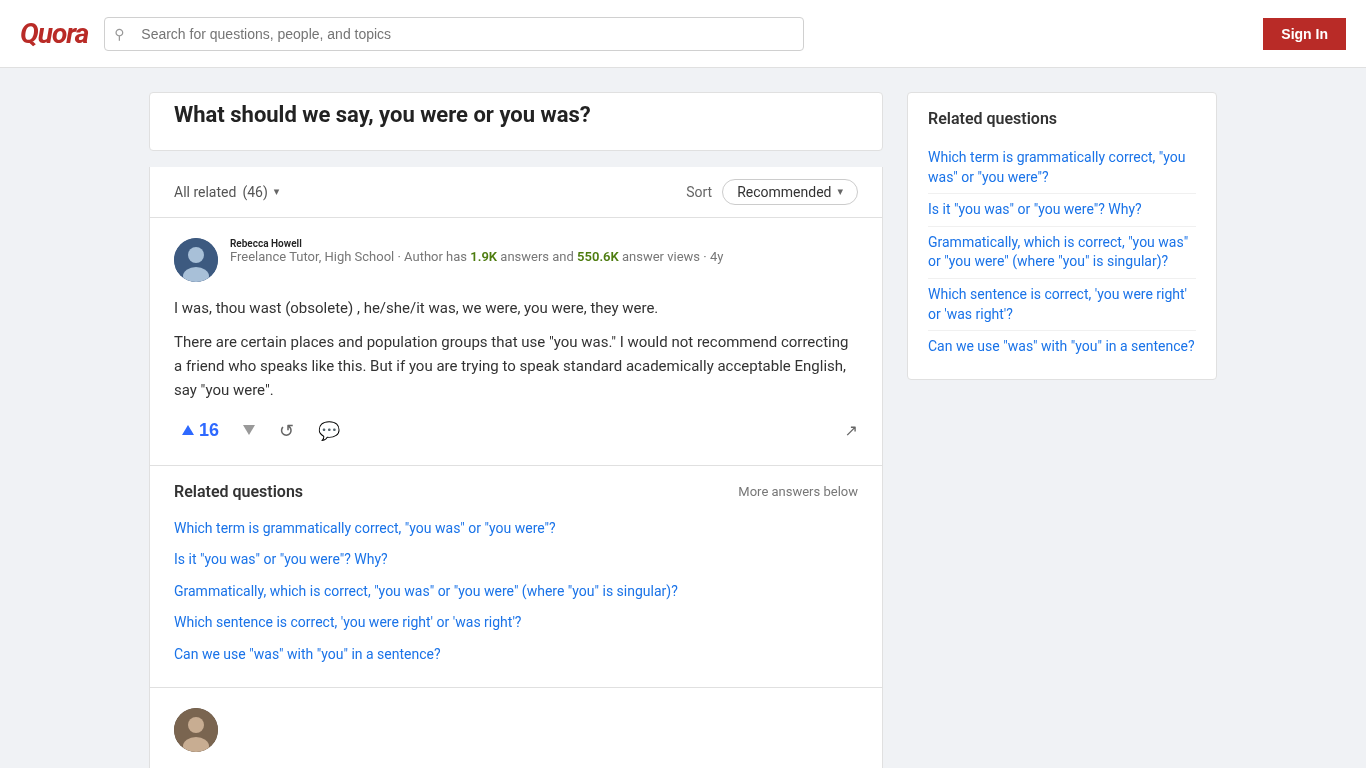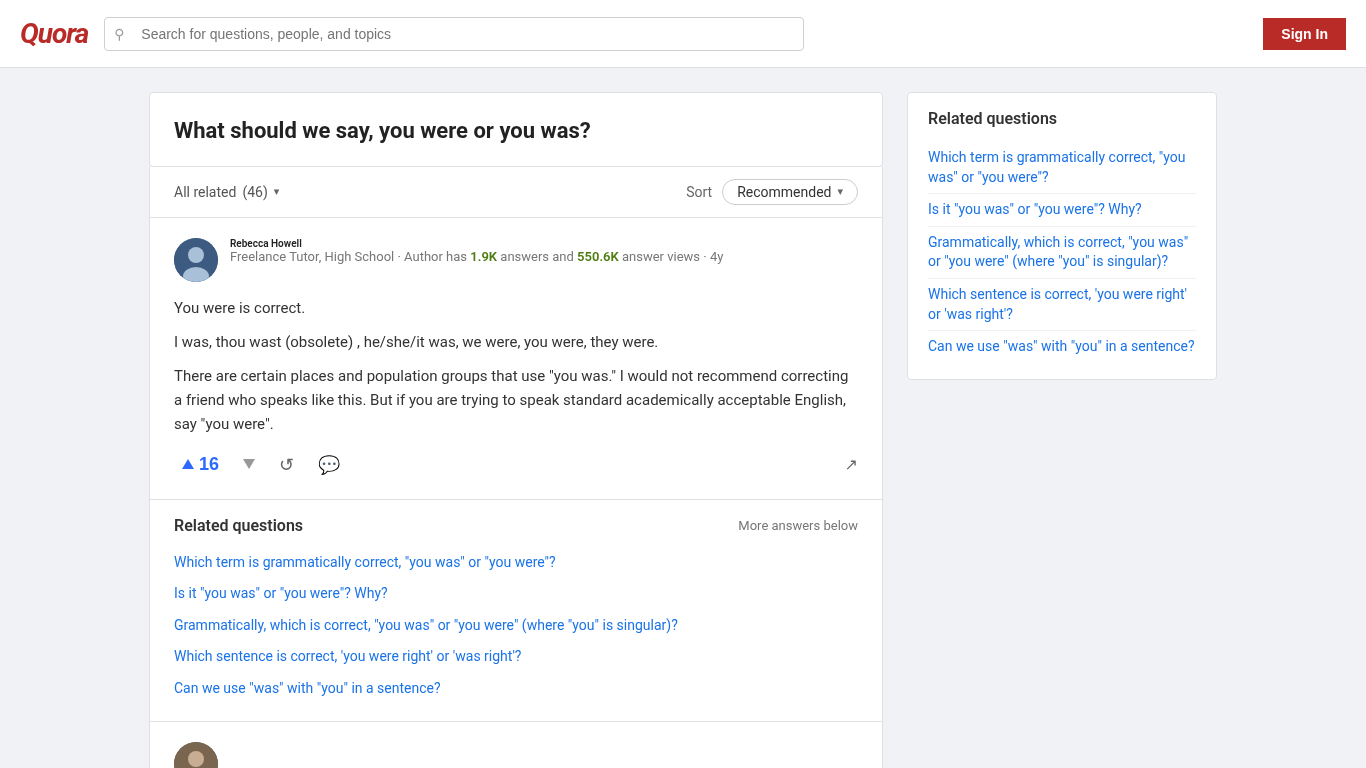--- a/index.html
+++ b/index.html
@@ -77,22 +77,22 @@
     .main-content {
       flex: 1;
       min-width: 0;
     }
 
     
     .question-box {
       background: #fff;
       border: 1px solid #e0e0e0;
       border-radius: 4px;
-      padding: 24px 24px 20px;
-      margin-bottom: 0;
+      padding: 8px 24px 20px;
+      margin-bottom: 16px;
     }
     .question-title {
       font-size: 22px;
       font-weight: 700;
       color: #222;
       line-height: 1.3;
       margin-bottom: 0;
     }
 
     
@@ -362,21 +362,20 @@
           </svg>
         </div>
         <div class="author-info">
           <span class="author-name">Rebecca Howell</span>
           <span class="author-meta">
             <span>Freelance Tutor, High School · Author has</span> <strong>1.9K</strong> <span>answers and</span> <strong>550.6K</strong> <span>answer views · 4y</span>
           </span>
         </div>
       </div>
       <div class="answer-text">
-        <p>You were is correct.</p>
         <p>I was, thou wast (obsolete) , he/she/it was, we were, you were, they were.</p>
         <p>There are certain places and population groups that use "you was." I would not recommend correcting a friend who speaks like this. But if you are trying to speak standard academically acceptable English, say "you were".</p>
       </div>
       <div class="action-bar">
         <button class="vote-btn upvote">
           <span class="upvote-arrow"></span>
           <span class="count">16</span>
         </button>
         <button class="vote-btn">
           <span class="downvote-arrow"></span>

